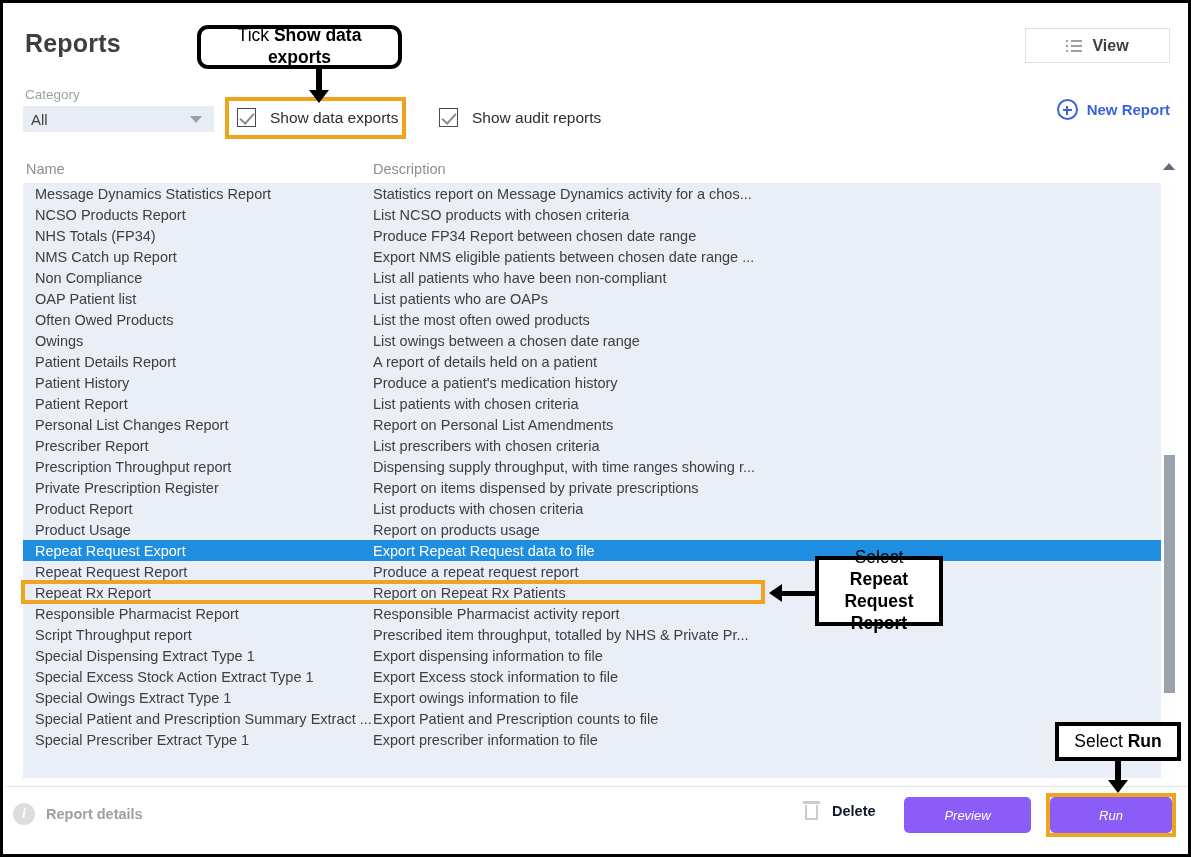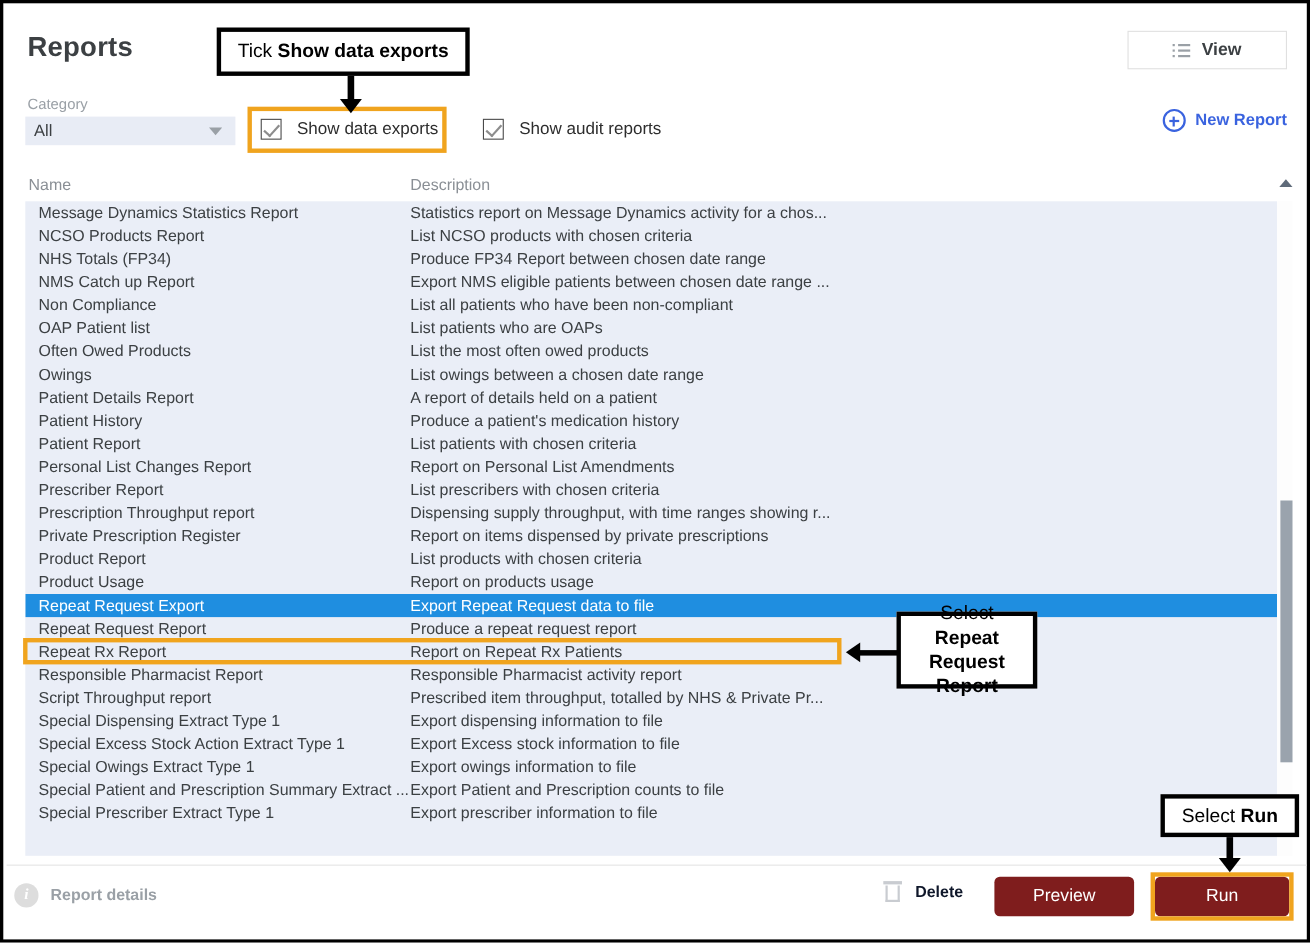--- a/index.html
+++ b/index.html
@@ -294,28 +294,29 @@
   #delete-button .db-label {
     font-size: 14.5px;
     font-weight: bold;
     color: #0f172a;
   }
 
   .action-button {
     position: absolute;
     height: 36px;
     border-radius: 5px;
-    background: #7f1d1d;
+    background: #8b5cf6;
     color: #ffffff;
-    font-size: 16px;
+    font-size: 13px;
     display: flex;
     align-items: center;
     justify-content: center;
     cursor: pointer;
     border: none;
+    font-style: italic;
   }
   #preview-button { left: 901px; top: 794px; width: 127px; }
   #run-button { left: 1047px; top: 794px; width: 122px; }
 
   
   .callout {
     position: absolute;
     background: #ffffff;
     border: 4px solid #000000;
     display: flex;
@@ -323,21 +324,21 @@
     justify-content: center;
     text-align: center;
     font-size: 17.5px;
     color: #000000;
     padding: 4px 10px;
     line-height: 1.25;
     z-index: 30;
   }
   .callout b { font-weight: bold; }
 
-  #callout-tick { left: 194px; top: 22px; width: 230px; height: 44px; }
+  #callout-tick { left: 194px; top: 22px; width: 205px; height: 44px; border-radius: 11px; }
   #callout-select-report { left: 812px; top: 553px; width: 128px; height: 70px; }
   #callout-select-run { left: 1052px; top: 719px; width: 126px; height: 39px; justify-content: center; }
 
   .arrow-v {
     position: absolute;
     z-index: 30;
   }
   .arrow-v .shaft {
     position: absolute;
     left: 0; top: 0;

